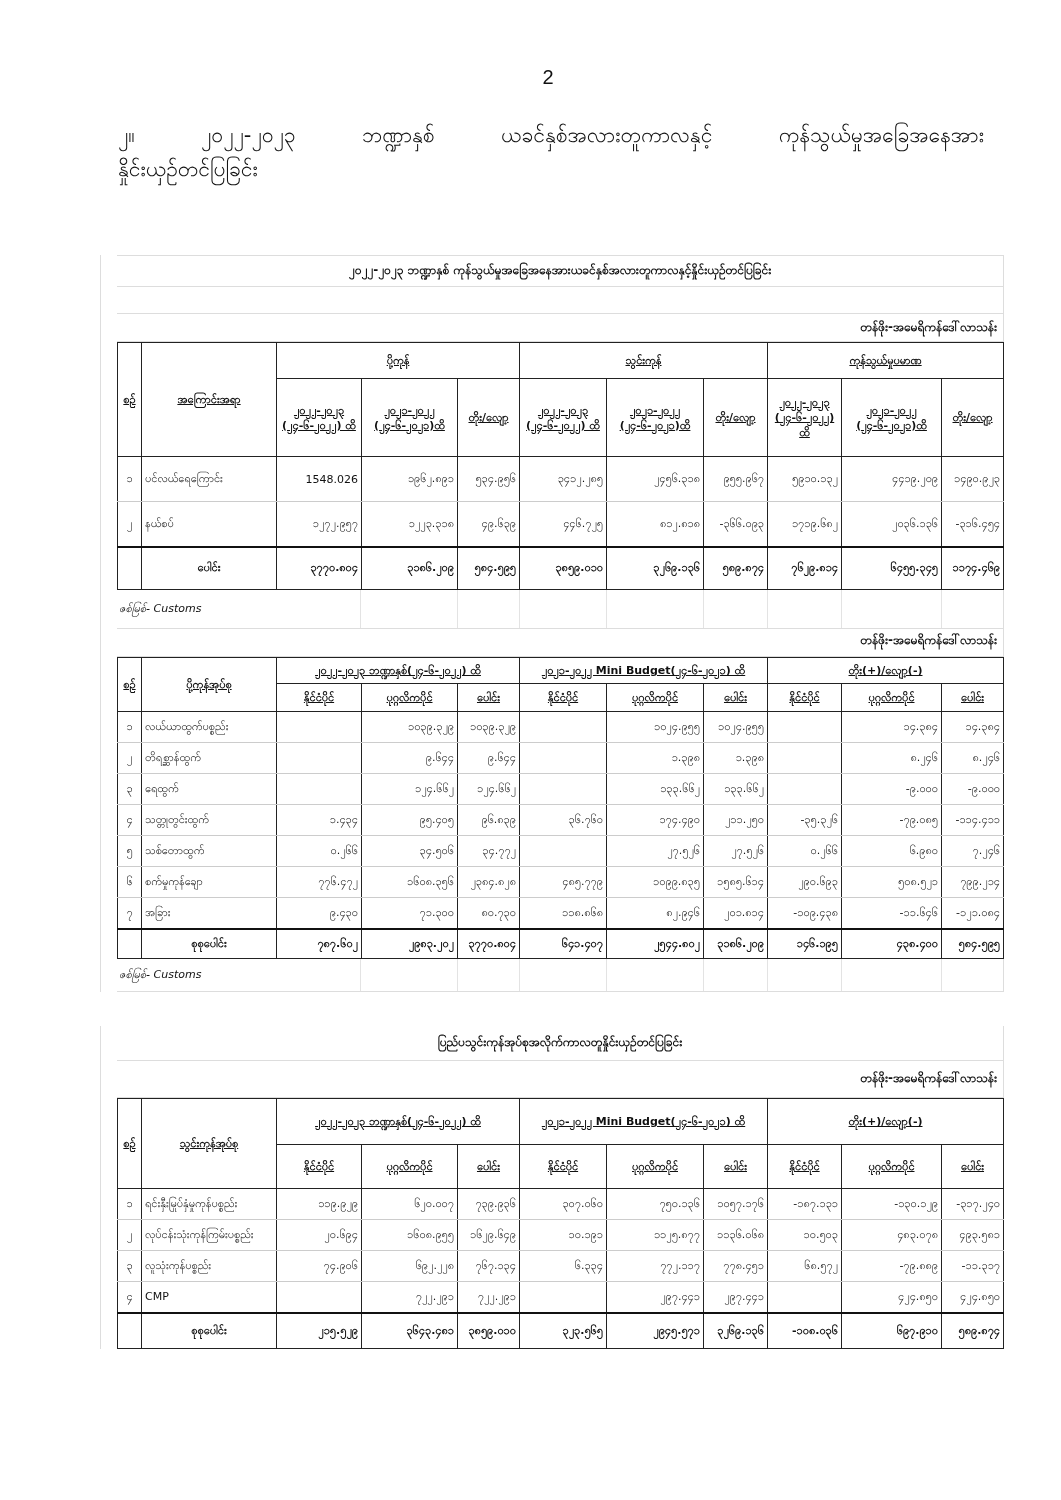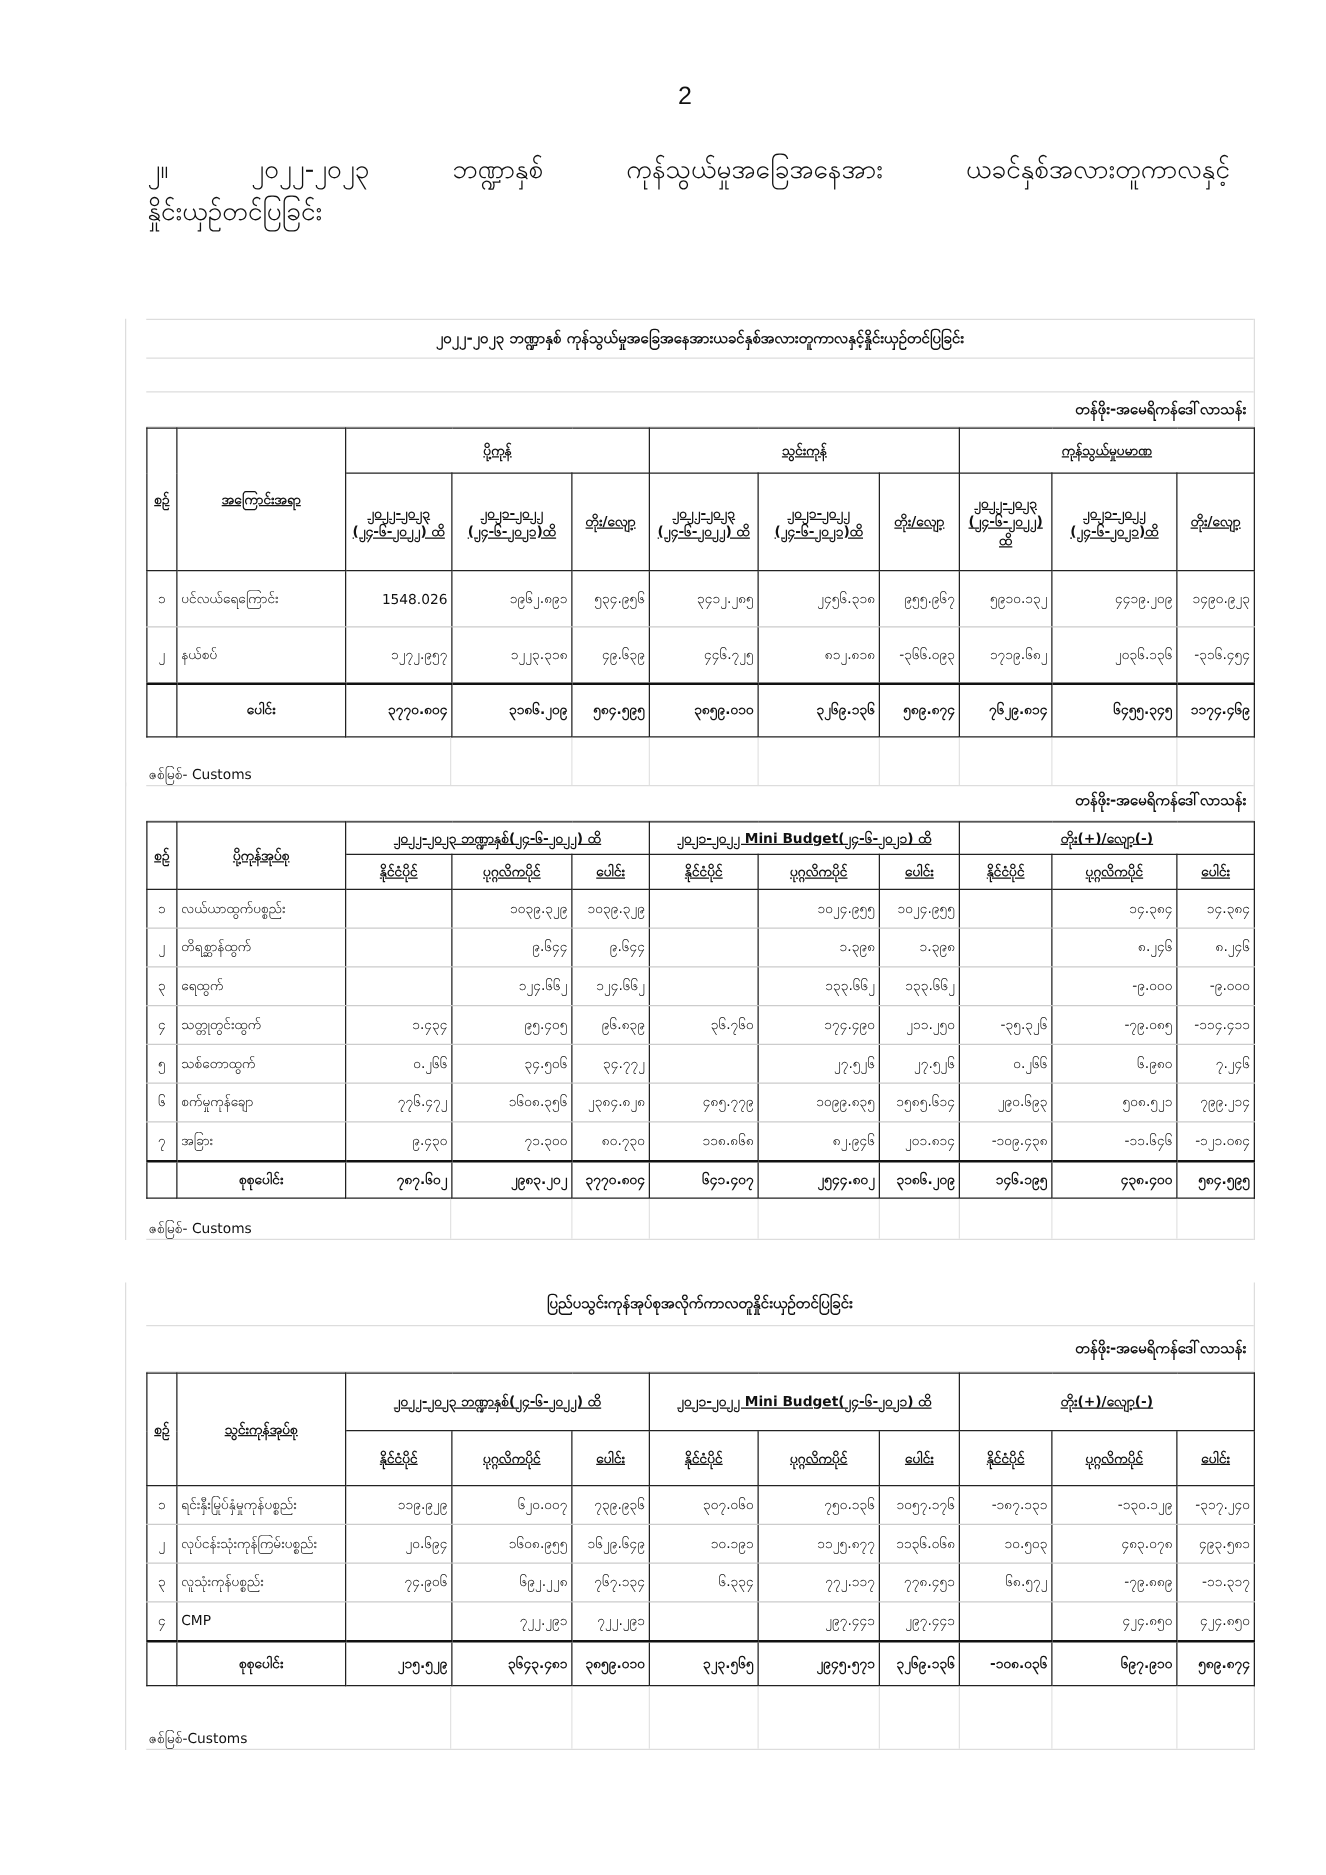--- a/index.html
+++ b/index.html
@@ -13,35 +13,35 @@
   .band.unit { justify-content:flex-end; font-weight:bold; padding-right:6px; }
   table { border-collapse:collapse; width:886px; table-layout:fixed; font-size:11px; }
   td, th { border:1px solid #222; padding:0 3px; overflow:hidden; white-space:nowrap; }
   th { font-weight:bold; text-align:center; line-height:15px;text-decoration:underline; }
   td.num { text-align:right; font-family:"DejaVu Sans", sans-serif; }
   td.sn { text-align:center; border-right:1px solid #222; }
   td.item { text-align:left; }
   tr.total td { font-weight:bold; border-top:2px solid #111; }
   td.center { text-align:center; }
   tbody tr.inner td { border-top:1px solid #ccc; border-bottom:1px solid #ccc; }
-  .source { font-size:11px; height:38px; display:flex; align-items:flex-end; padding-left:2px; border-bottom:1px solid #ddd; position:relative; }
+  .source { font-size:11px; height:38px; display:flex; align-items:center; padding-left:2px; border-bottom:1px solid #ddd; position:relative;font-style:italic; }
   .source .ghost { position:absolute; top:0; bottom:0; border-left:1px solid #e3e3e3; }
 </style>
 </head>
 <body>
 
 <div class="page-num">2</div>
 
 <div class="heading">
   <div class="line1">
     <span>၂။</span>
     <span>၂၀၂၂-၂၀၂၃</span>
     <span>ဘဏ္ဍာနှစ်</span>
+    <span>ယခင်နှစ်အလားတူကာလနှင့်</span>
     <span>ကုန်သွယ်မှုအခြေအနေအား</span>
-    <span>ယခင်နှစ်အလားတူကာလနှင့်</span>
   </div>
   <div>နှိုင်းယှဉ်တင်ပြခြင်း</div>
 </div>
 
 <div class="sheet" style="top:255px;">
   <div class="band title" style="height:30px; border-top:1px solid #ddd;">၂၀၂၂-၂၀၂၃ ဘဏ္ဍာနှစ် ကုန်သွယ်မှုအခြေအနေအားယခင်နှစ်အလားတူကာလနှင့်နှိုင်းယှဉ်တင်ပြခြင်း</div>
   <div class="band" style="height:26px;"></div>
   <div class="band unit" style="height:27px;">တန်ဖိုး-အမေရိကန်ဒေါ်လာသန်း</div>
   <table>
     <colgroup>
@@ -386,24 +386,13 @@
           <td class="num">၃၈၅၉.၀၁၀</td>
           <td class="num">၃၂၃.၅၆၅</td>
           <td class="num">၂၉၄၅.၅၇၁</td>
           <td class="num">၃၂၆၉.၁၃၆</td>
           <td class="num">-၁၀၈.၀၃၆</td>
           <td class="num">၆၉၇.၉၁၀</td>
           <td class="num">၅၈၉.၈၇၄</td>
         </tr>
       </tbody>
   </table>
-  <div class="source" style="height:50px;">
-    <span>ဇစ်မြစ်-Customs</span>
-    <span class="ghost" style="left:243px"></span>
-      <span class="ghost" style="left:340px"></span>
-      <span class="ghost" style="left:402px"></span>
-      <span class="ghost" style="left:489px"></span>
-      <span class="ghost" style="left:586px"></span>
-      <span class="ghost" style="left:650px"></span>
-      <span class="ghost" style="left:724px"></span>
-      <span class="ghost" style="left:824px"></span>
-  </div>
 </div>
 
 </body></html>

